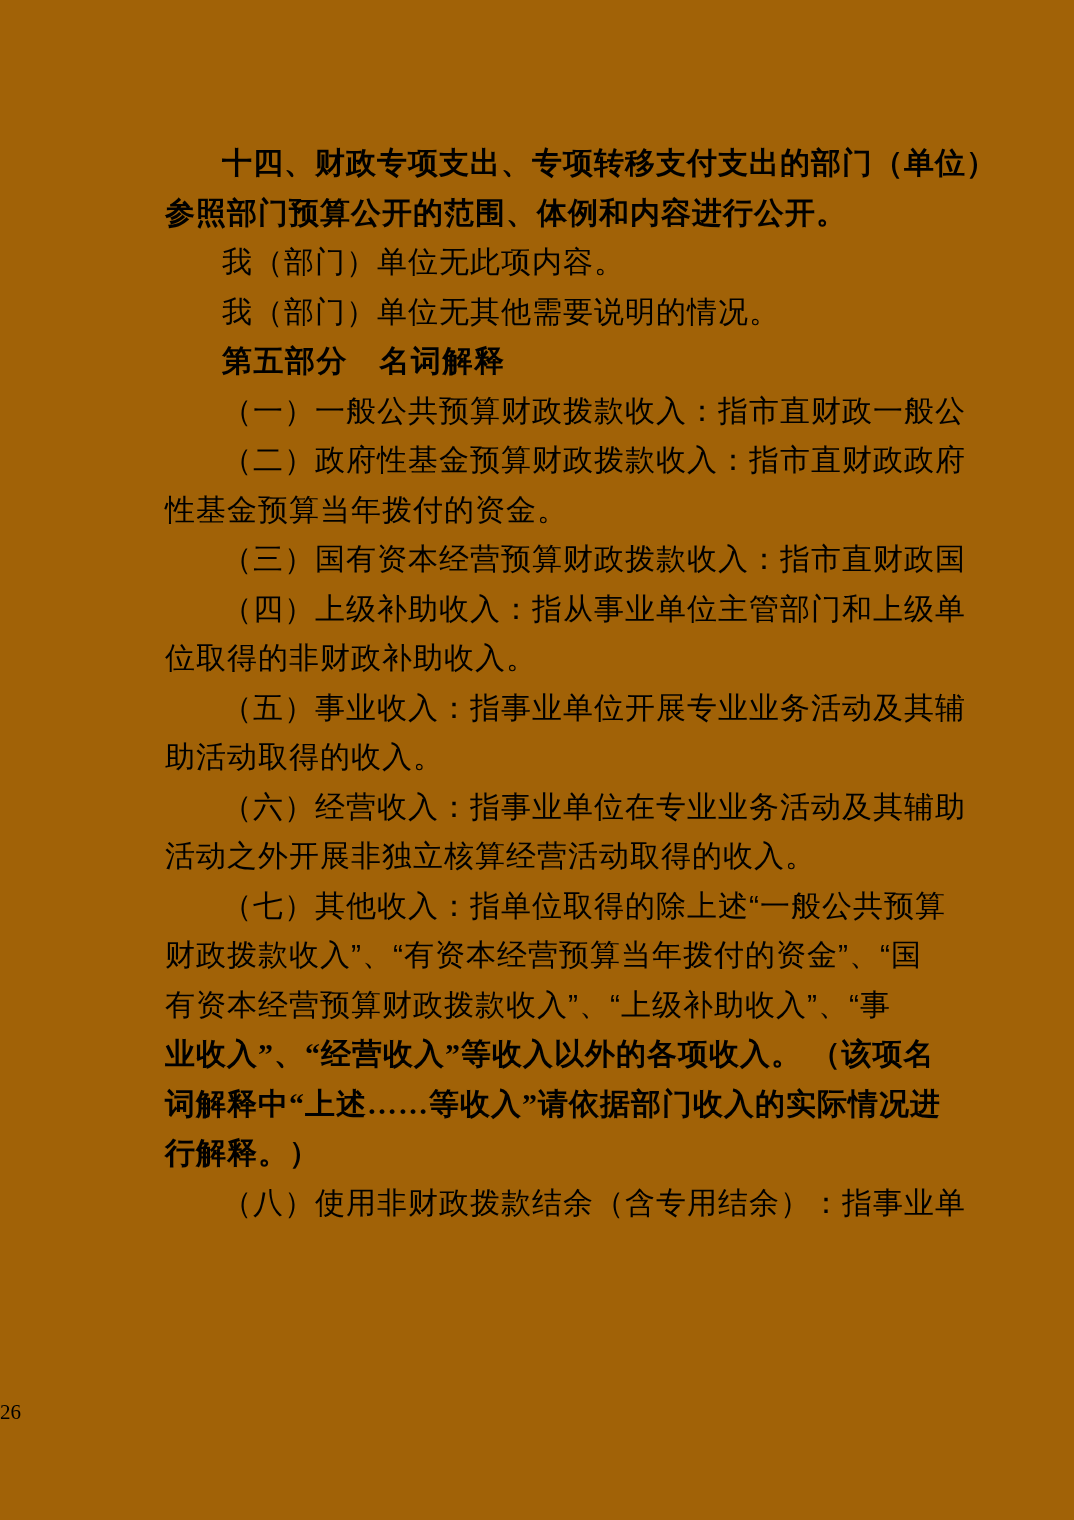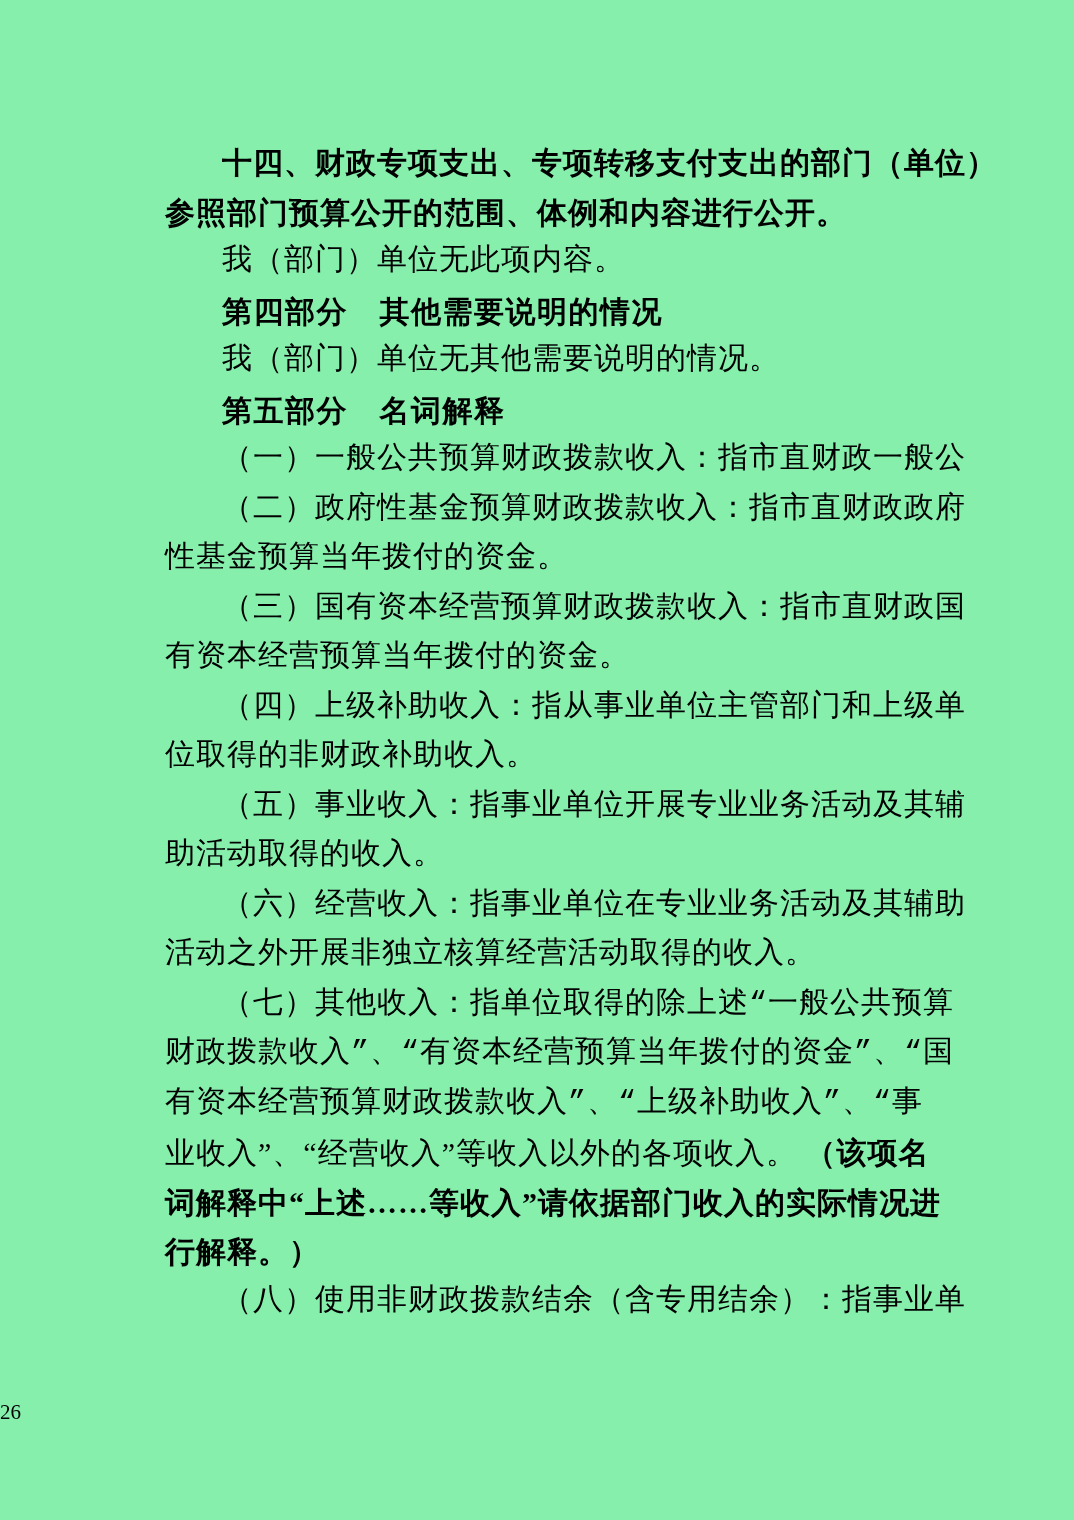--- a/index.html
+++ b/index.html
@@ -4,57 +4,57 @@
 <style>
   html, body {
     margin: 0;
     padding: 0;
     background: #ffffff;
   }
   .page {
     position: relative;
     width: 1074px;
     height: 1520px;
-    background: #86efac;
+    background: #a16207;
     color: #000000;
     overflow: hidden;
   }
   .textblock {
     position: absolute;
     left: 165px;
     top: 138px;
     width: 760px;
   }
   .line {
     height: 49.5px;
     line-height: 49.5px;
     font-size: 30px;
     letter-spacing: 1px;
     white-space: nowrap;
     color: #000000;
   }
   .body-text {
-    font-family: Liberation Mono, monospace;
+    font-family: Liberation Sans, sans-serif;
     font-weight: 400;
   }
   .kai-bold {
     font-family: "Liberation Serif", "DejaVu Serif", serif;
     font-weight: 700;
   }
   .hei-heading {
     font-family: "Liberation Sans", "DejaVu Sans", sans-serif;
     font-weight: 700;
     letter-spacing: 1.5px;
   }
   .indent {
     padding-left: 57px;
   }
   .seg-regular {
     font-family: "Liberation Serif", "DejaVu Serif", serif;
-    font-weight: 400;
+    font-weight: 700;
   }
   .seg-bold {
     font-family: Liberation Serif, serif;
     font-weight: 700;
   }
   .page-footer {
     position: absolute;
     left: 0;
     top: 1398px;
     width: 100%;
@@ -67,28 +67,26 @@
 </style>
 </head>
 <body>
 
 <div class="page">
   <div class="textblock">
 
     <div class="line kai-bold indent">十四、财政专项支出、专项转移支付支出的部门（单位）</div>
     <div class="line kai-bold">参照部门预算公开的范围、体例和内容进行公开。</div>
     <div class="line body-text indent">我（部门）单位无此项内容。</div>
-    <div class="line hei-heading indent">第四部分　其他需要说明的情况</div>
     <div class="line body-text indent">我（部门）单位无其他需要说明的情况。</div>
     <div class="line hei-heading indent">第五部分　名词解释</div>
     <div class="line body-text indent">（一）一般公共预算财政拨款收入：指市直财政一般公</div>
     <div class="line body-text indent">（二）政府性基金预算财政拨款收入：指市直财政政府</div>
     <div class="line body-text">性基金预算当年拨付的资金。</div>
     <div class="line body-text indent">（三）国有资本经营预算财政拨款收入：指市直财政国</div>
-    <div class="line body-text">有资本经营预算当年拨付的资金。</div>
     <div class="line body-text indent">（四）上级补助收入：指从事业单位主管部门和上级单</div>
     <div class="line body-text">位取得的非财政补助收入。</div>
     <div class="line body-text indent">（五）事业收入：指事业单位开展专业业务活动及其辅</div>
     <div class="line body-text">助活动取得的收入。</div>
     <div class="line body-text indent">（六）经营收入：指事业单位在专业业务活动及其辅助</div>
     <div class="line body-text">活动之外开展非独立核算经营活动取得的收入。</div>
     <div class="line body-text indent">（七）其他收入：指单位取得的除上述“一般公共预算</div>
     <div class="line body-text">财政拨款收入”、“有资本经营预算当年拨付的资金”、“国</div>
     <div class="line body-text">有资本经营预算财政拨款收入”、“上级补助收入”、“事</div>
     <div class="line">

